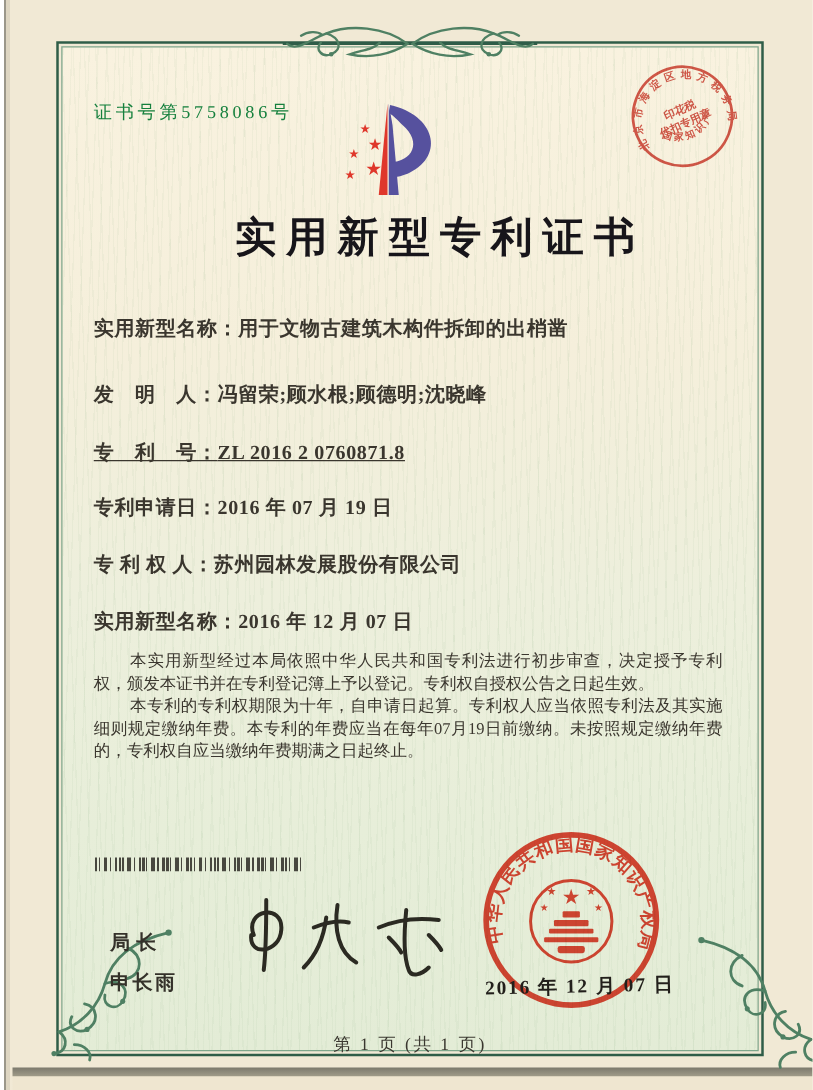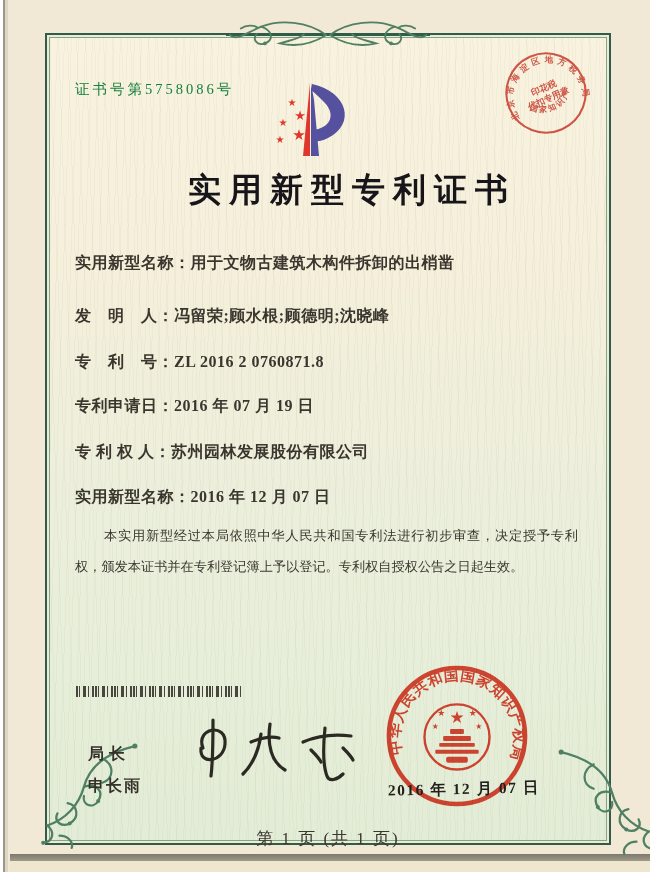--- a/index.html
+++ b/index.html
@@ -22,43 +22,43 @@
       repeating-linear-gradient(88deg, rgba(130,170,125,0.07) 0 1px, transparent 1px 9px),
       linear-gradient(180deg,#f9f2df 0%,#f5efdb 30%,#edefdc 55%,#e7eed9 78%,#e3ecd6 100%);}
 
   .abs{position:absolute;}
   .cert-no{left:75px;top:80px;font-size:14.5px;letter-spacing:3px;color:#15803d;}
   .title{left:45px;width:566px;top:168px;text-align:center;font-size:33px;
     font-weight:bold;letter-spacing:8px;color:#17151a;padding-left:24px;}
 
   .field{left:75px;width:505px;font-size:16px;color:#3a362e;font-weight:600;
     white-space:nowrap;letter-spacing:0.5px;}
-  .f0{top:253px;} .f1{top:306px;} .f2{top:352px;} .f3{top:396px;} .f4{top:442px;} .f5{top:487px;}
-
-  .paras{left:75px;width:503px;top:520px;font-size:13.2px;line-height:31px;
+  .f0{top:253px;} .f1{top:306px;} .f2{top:352px;text-decoration:underline;} .f3{top:396px;} .f4{top:442px;} .f5{top:487px;}
+
+  .paras{left:75px;width:503px;top:520px;font-size:13.2px;line-height:18px;
     color:#3b372f;text-align:justify;}
   .paras p{margin:0;text-indent:2.2em;}
 
   .barcode{left:76px;top:686px;width:168px;height:11px;
     background:repeating-linear-gradient(90deg,
       #2c2a24 0 2px,transparent 2px 3px,#2c2a24 3px 4px,transparent 4px 7px,
       #2c2a24 7px 10px,transparent 10px 12px,#2c2a24 12px 13px,transparent 13px 16px,
       #2c2a24 16px 18px,transparent 18px 19px);opacity:.85;}
 
   .sig-title{left:88px;top:744px;font-size:16px;letter-spacing:5px;color:#34312a;font-weight:600;}
   .sig-name{left:88px;top:776px;font-size:16px;letter-spacing:2px;color:#34312a;font-weight:600;}
   .sig-script{left:175px;top:712px;}
 
   .seal{left:383px;top:662px;mix-blend-mode:multiply;opacity:.93;}
   .seal-date{left:388px;top:779px;font-size:15.5px;letter-spacing:1.5px;color:#221f1b;
     font-weight:600;transform:rotate(-1.2deg);}
 
   .tax-stamp{left:502px;top:49px;transform:rotate(-24deg);opacity:.88;mix-blend-mode:multiply;}
 
-  .footer{left:45px;width:566px;top:827px;text-align:center;font-size:17px;
+  .footer{left:45px;width:566px;top:827px;text-align:center;font-size:14px;
     letter-spacing:2px;color:#3a372f;}
 
   .flourish-top{left:226px;top:14px;}
   .orn-bl{left:36px;top:742px;}
   .orn-br{left:556px;top:748px;transform:scaleX(-1);}
 </style>
 </head>
 <body>
 
 <svg width="0" height="0" style="position:absolute" aria-hidden="true">
@@ -162,20 +162,21 @@
   </div>
   <div class="abs field f4">
     <span>专 利 权 人：</span><span>苏州园林发展股份有限公司</span>
   </div>
   <div class="abs field f5">
     <span>实用新型名称：</span><span>2016 年 12 月 07 日</span>
   </div>
 
   <div class="abs paras">
     <p>本实用新型经过本局依照中华人民共和国专利法进行初步审查，决定授予专利权，颁发本证书并在专利登记簿上予以登记。专利权自授权公告之日起生效。</p>
+    <p>本专利的专利权期限为十年，自申请日起算。专利权人应当依照专利法及其实施细则规定缴纳年费。本专利的年费应当在每年07月19日前缴纳。未按照规定缴纳年费的，专利权自应当缴纳年费期满之日起终止。</p>
   </div>
 
   <div class="abs barcode"></div>
 
   <div class="abs sig-title">局长</div>
   <div class="abs sig-name">申长雨</div>
 
   <svg class="abs sig-script" width="210" height="88" viewBox="0 0 210 88">
     <g fill="none" stroke="#2b2a22" stroke-width="3.2" stroke-linecap="round" stroke-linejoin="round">
       <path d="M28,36 C20,16 52,10 50,32 C49,50 24,54 26,36"></path>

